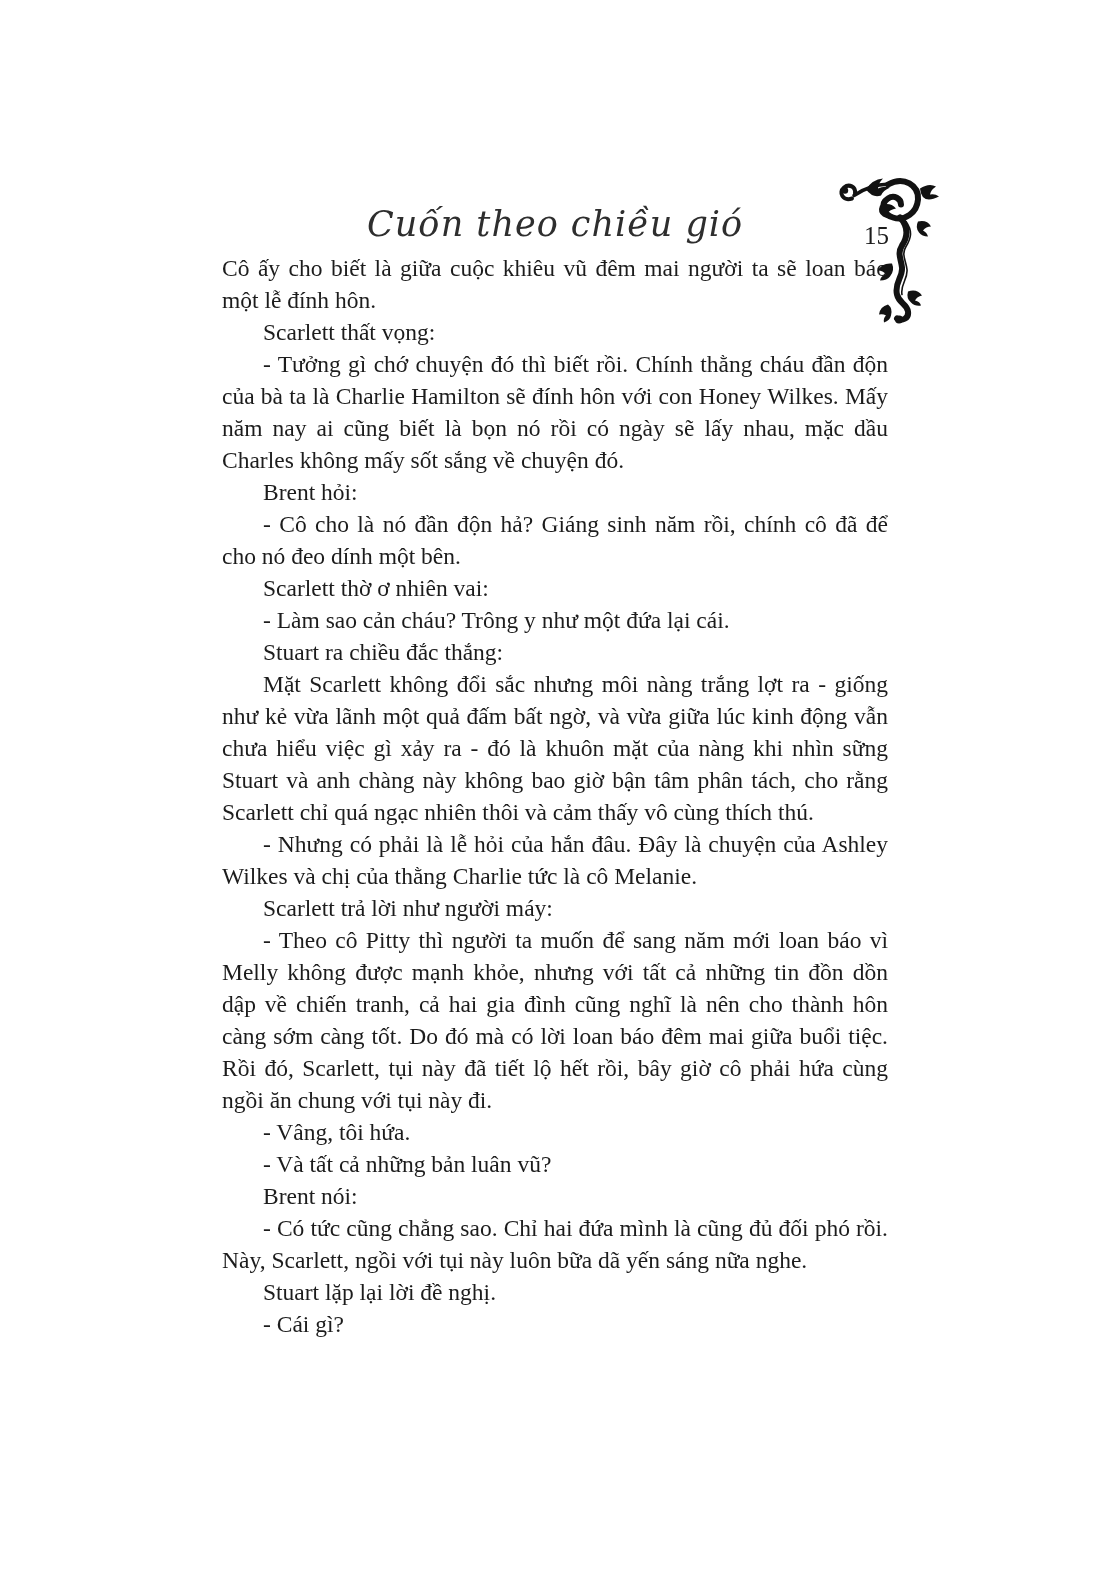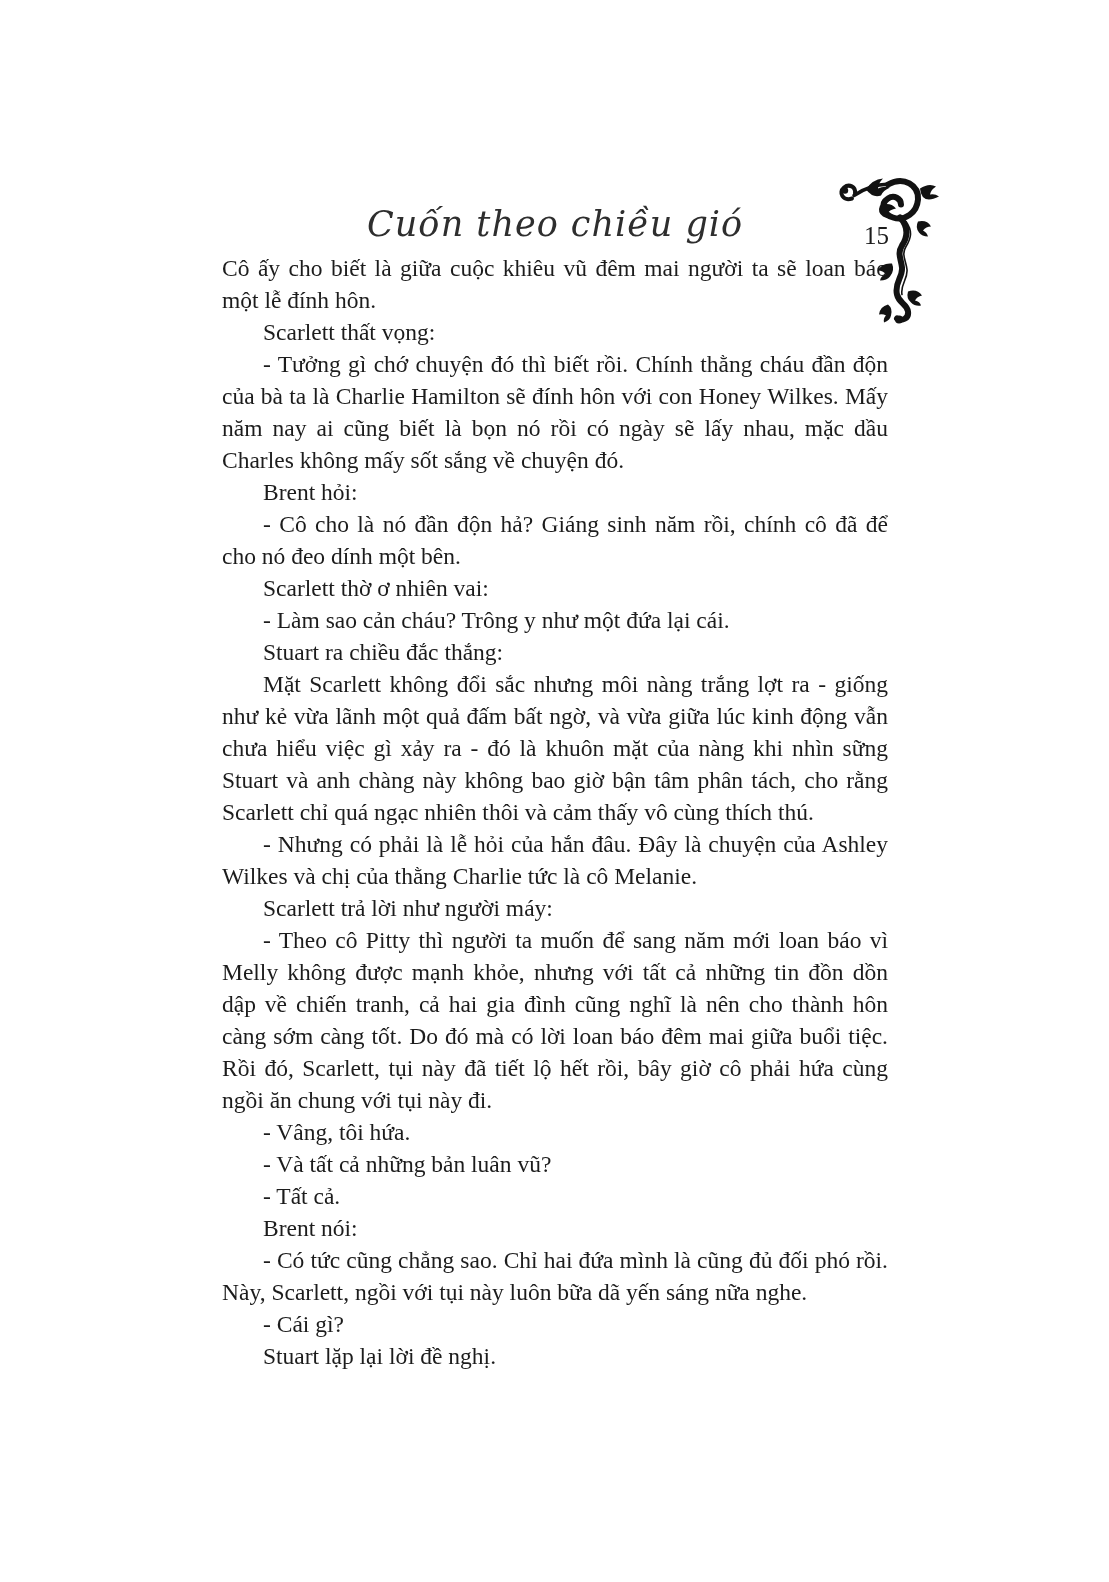--- a/index.html
+++ b/index.html
@@ -113,20 +113,19 @@
       <p class="para">- Cô cho là nó đần độn hả? Giáng sinh năm rồi, chính cô đã để cho nó đeo dính một bên.</p>
       <p class="para">Scarlett thờ ơ nhiên vai:</p>
       <p class="para">- Làm sao cản cháu? Trông y như một đứa lại cái.</p>
       <p class="para">Stuart ra chiều đắc thắng:</p>
       <p class="para">Mặt Scarlett không đổi sắc nhưng môi nàng trắng lợt ra - giống như kẻ vừa lãnh một quả đấm bất ngờ, và vừa giữa lúc kinh động vẫn chưa hiểu việc gì xảy ra - đó là khuôn mặt của nàng khi nhìn sững Stuart và anh chàng này không bao giờ bận tâm phân tách, cho rằng Scarlett chỉ quá ngạc nhiên thôi và cảm thấy vô cùng thích thú.</p>
       <p class="para">- Nhưng có phải là lễ hỏi của hắn đâu. Đây là chuyện của Ashley Wilkes và chị của thằng Charlie tức là cô Melanie.</p>
       <p class="para">Scarlett trả lời như người máy:</p>
       <p class="para">- Theo cô Pitty thì người ta muốn để sang năm mới loan báo vì Melly không được mạnh khỏe, nhưng với tất cả những tin đồn dồn dập về chiến tranh, cả hai gia đình cũng nghĩ là nên cho thành hôn càng sớm càng tốt. Do đó mà có lời loan báo đêm mai giữa buổi tiệc. Rồi đó, Scarlett, tụi này đã tiết lộ hết rồi, bây giờ cô phải hứa cùng ngồi ăn chung với tụi này đi.</p>
       <p class="para">- Vâng, tôi hứa.</p>
       <p class="para">- Và tất cả những bản luân vũ?</p>
-      <p class="para">- Tất cả.</p>
       <p class="para">Brent nói:</p>
       <p class="para">- Có tức cũng chẳng sao. Chỉ hai đứa mình là cũng đủ đối phó rồi. Này, Scarlett, ngồi với tụi này luôn bữa dã yến sáng nữa nghe.</p>
+      <p class="para">Stuart lặp lại lời đề nghị.</p>
       <p class="para">- Cái gì?</p>
-      <p class="para">Stuart lặp lại lời đề nghị.</p>
     </div>
 
 </div>
 
 </body></html>

